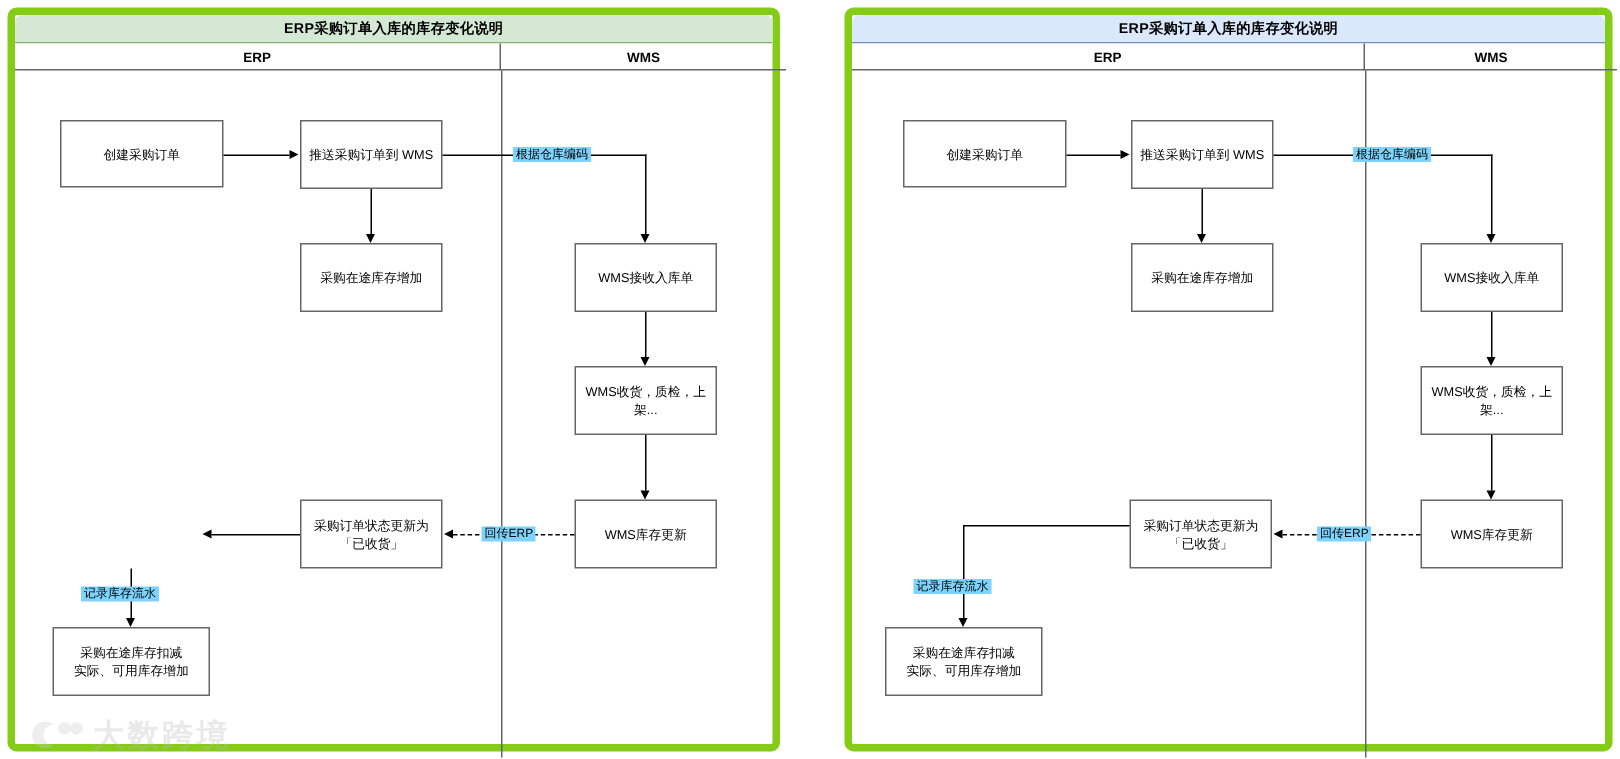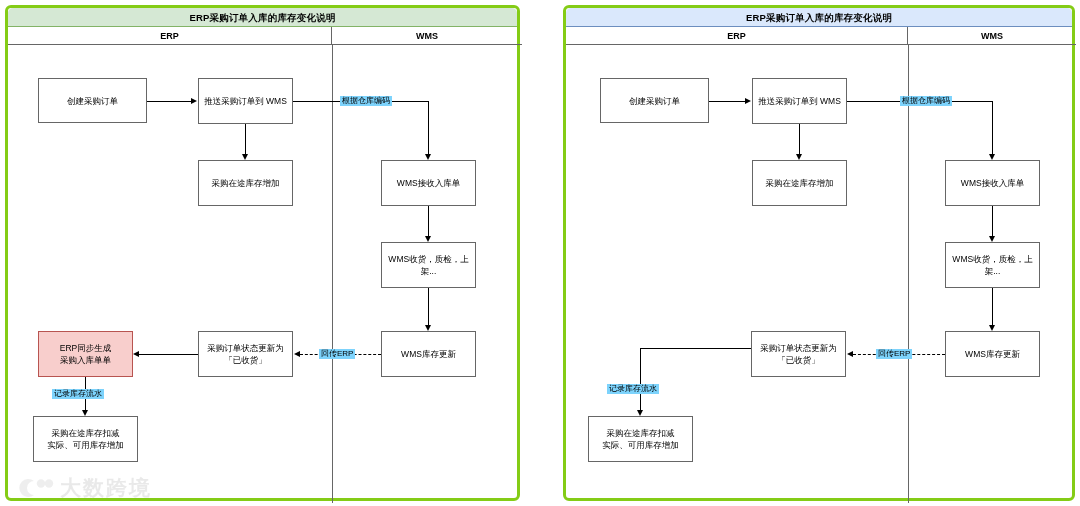--- a/index.html
+++ b/index.html
@@ -13,21 +13,21 @@
     width: 1080px;
     height: 506px;
     background: #ffffff;
     overflow: hidden;
   }
 
   
   .panel {
     position: absolute;
     box-sizing: border-box;
-    border: 3px solid #84cc16;
+    border: 5px solid #84cc16;
     border-radius: 6px;
     background: #ffffff;
   }
   .panel-title {
     position: absolute;
     left: 0; right: 0; top: 0;
     height: 19px;
     line-height: 19px;
     text-align: center;
     font-size: 9.5px;
@@ -156,22 +156,20 @@
     <div class="node" style="left:373px; top:152px; width:95px; height:46px;">WMS接收入库单</div>
 
     <div class="node" style="left:373px; top:234px; width:95px; height:46px;">WMS收货，质检，上
 架...</div>
 
     <div class="node" style="left:373px; top:323px; width:95px; height:46px;">WMS库存更新</div>
 
     <div class="node" style="left:190px; top:323px; width:95px; height:46px;">采购订单状态更新为
 「已收货」</div>
 
-    <div class="node pink" style="left:30px; top:323px; width:95px; height:46px;">ERP同步生成
-采购入库单单</div>
 
     <div class="node rounded" style="left:25px; top:408px; width:105px; height:46px;">采购在途库存扣减
 实际、可用库存增加</div>
 
     <div class="edge h" style="left:139px; top:93px; width:44px;"></div>
     <div class="arrow right" style="left:183px; top:89.5px;"></div>
 
     <div class="edge v" style="left:237px; top:116px; height:30px;"></div>
     <div class="arrow down" style="left:233.5px; top:146px;"></div>
 

